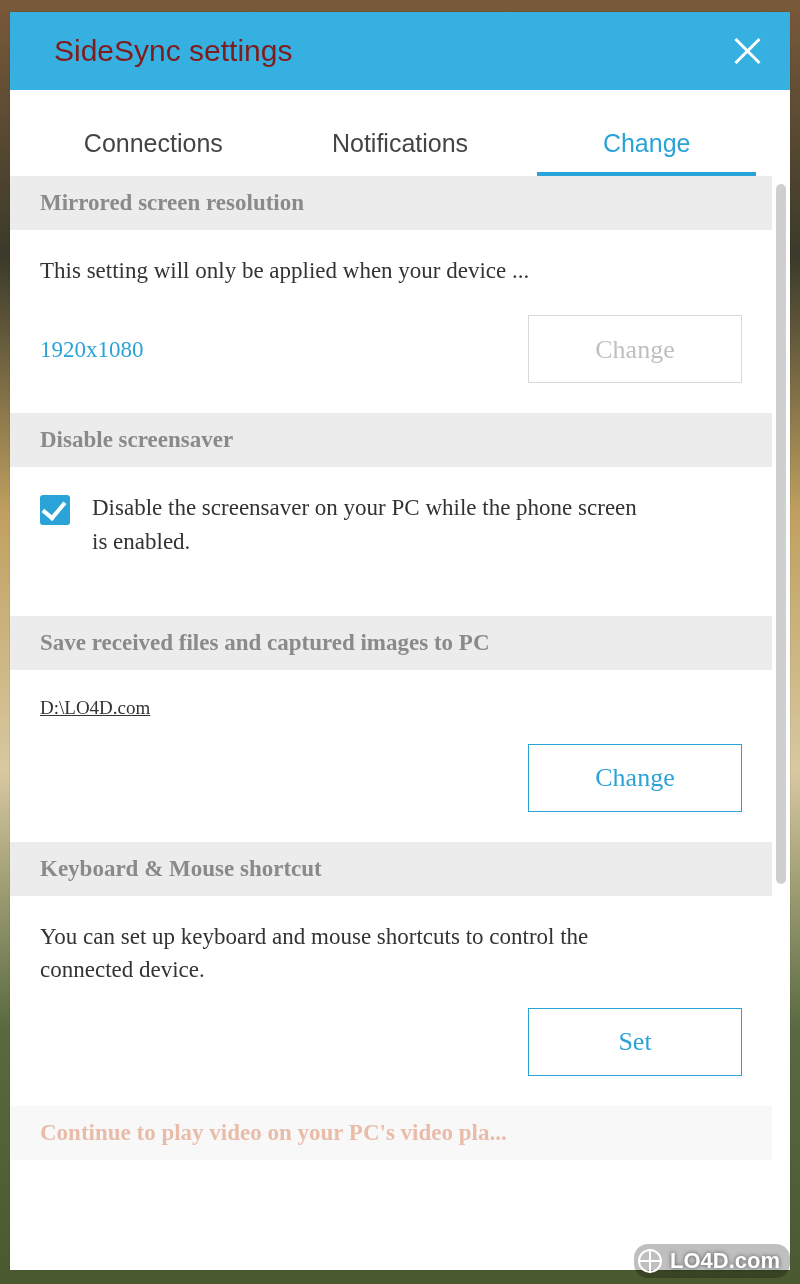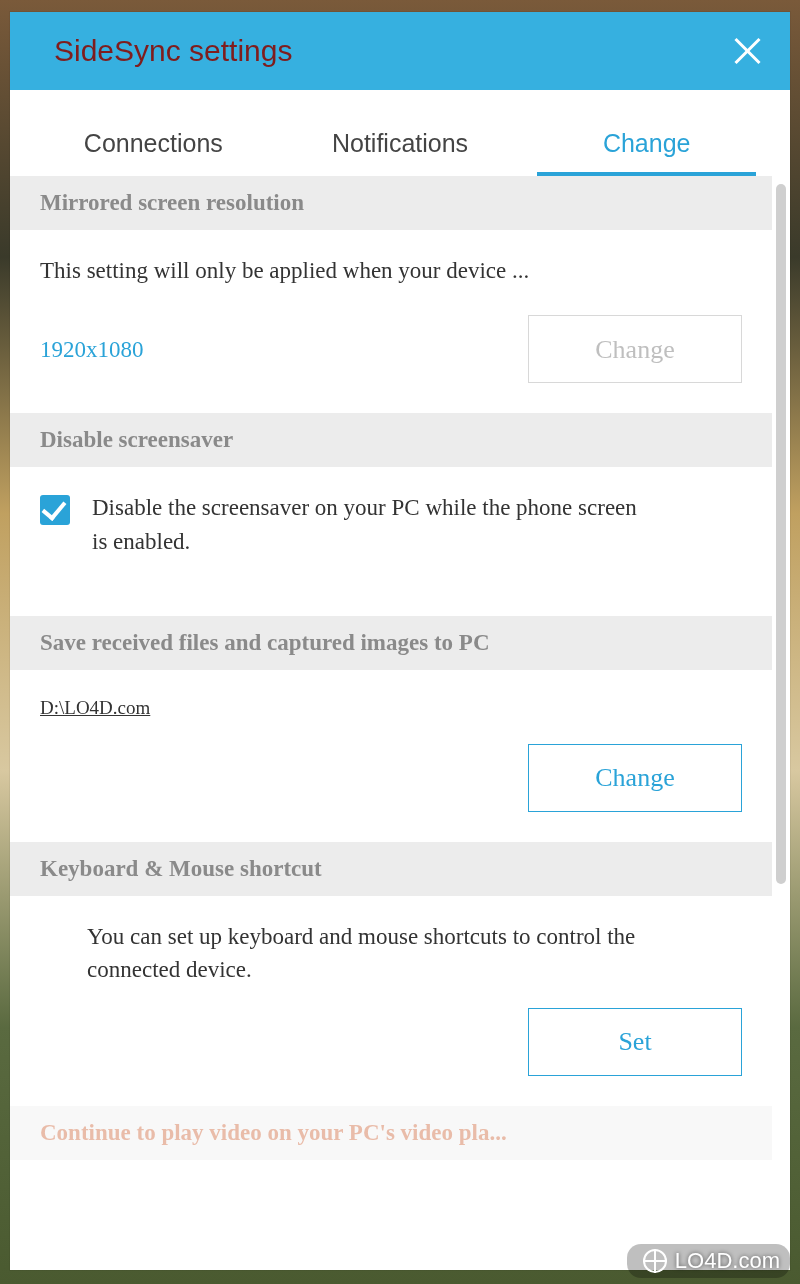--- a/index.html
+++ b/index.html
@@ -84,24 +84,24 @@
   .check::after {
     content: ""; position: absolute; left: 7px; top: 2px;
     width: 10px; height: 18px; border: solid #fff; border-width: 0 4px 4px 0;
     transform: rotate(40deg);
   }
   .gap { height: 28px; }
   .right { display:flex; justify-content:flex-end; margin-top: 22px;}
   .trail-header { color:#c2410c; background:#ececec; font-size:23px; font-weight:600; padding: 14px 30px; }
   .watermark {
     position: absolute; right: 10px; bottom: 6px;
-    color: #fff; font-size: 22px; font-weight: 400;
+    color: #fff; font-size: 22px; font-weight: 700;
     display: flex; align-items: center; gap: 8px;
     text-shadow: 0 0 4px rgba(0,0,0,.6);
-    background: rgba(0,0,0,.25); padding: 4px 10px 4px 16px; border-radius: 14px; margin-left: 17px;
+    background: rgba(0,0,0,.25); padding: 4px 10px 4px 4px; border-radius: 14px; margin-left: 17px;
   }
   .globe {
     width: 24px; height: 24px; border: 2px solid #fff; border-radius: 50%; position: relative;
   }
   .globe::before { content:""; position:absolute; left:9px; top:-2px; width:2px; height:24px; background:#fff; }
   .globe::after  { content:""; position:absolute; top:9px; left:-2px; height:2px; width:24px; background:#fff; }
 </style>
 </head>
 <body>
 
@@ -145,21 +145,21 @@
         <div class="section-header">Save received files and captured images to PC</div>
         <div class="section-body">
           <div class="path">D:\LO4D.com</div>
           <div class="right">
             <div class="btn btn-primary">Change</div>
           </div>
         </div>
 
         <div class="section-header">Keyboard &amp; Mouse shortcut</div>
         <div class="section-body">
-          <div style="max-width:620px;margin-left:47px;">You can set up keyboard and mouse shortcuts to control the connected device.</div>
+          <div style="max-width:620px;">You can set up keyboard and mouse shortcuts to control the connected device.</div>
           <div class="right">
             <div class="btn btn-primary">Set</div>
           </div>
         </div>
 
         <div class="trail-header" style="opacity:.35; white-space:nowrap; overflow:hidden;">Continue to play video on your PC's video pla...</div>
 
       </div>
     </div>
   </div>

